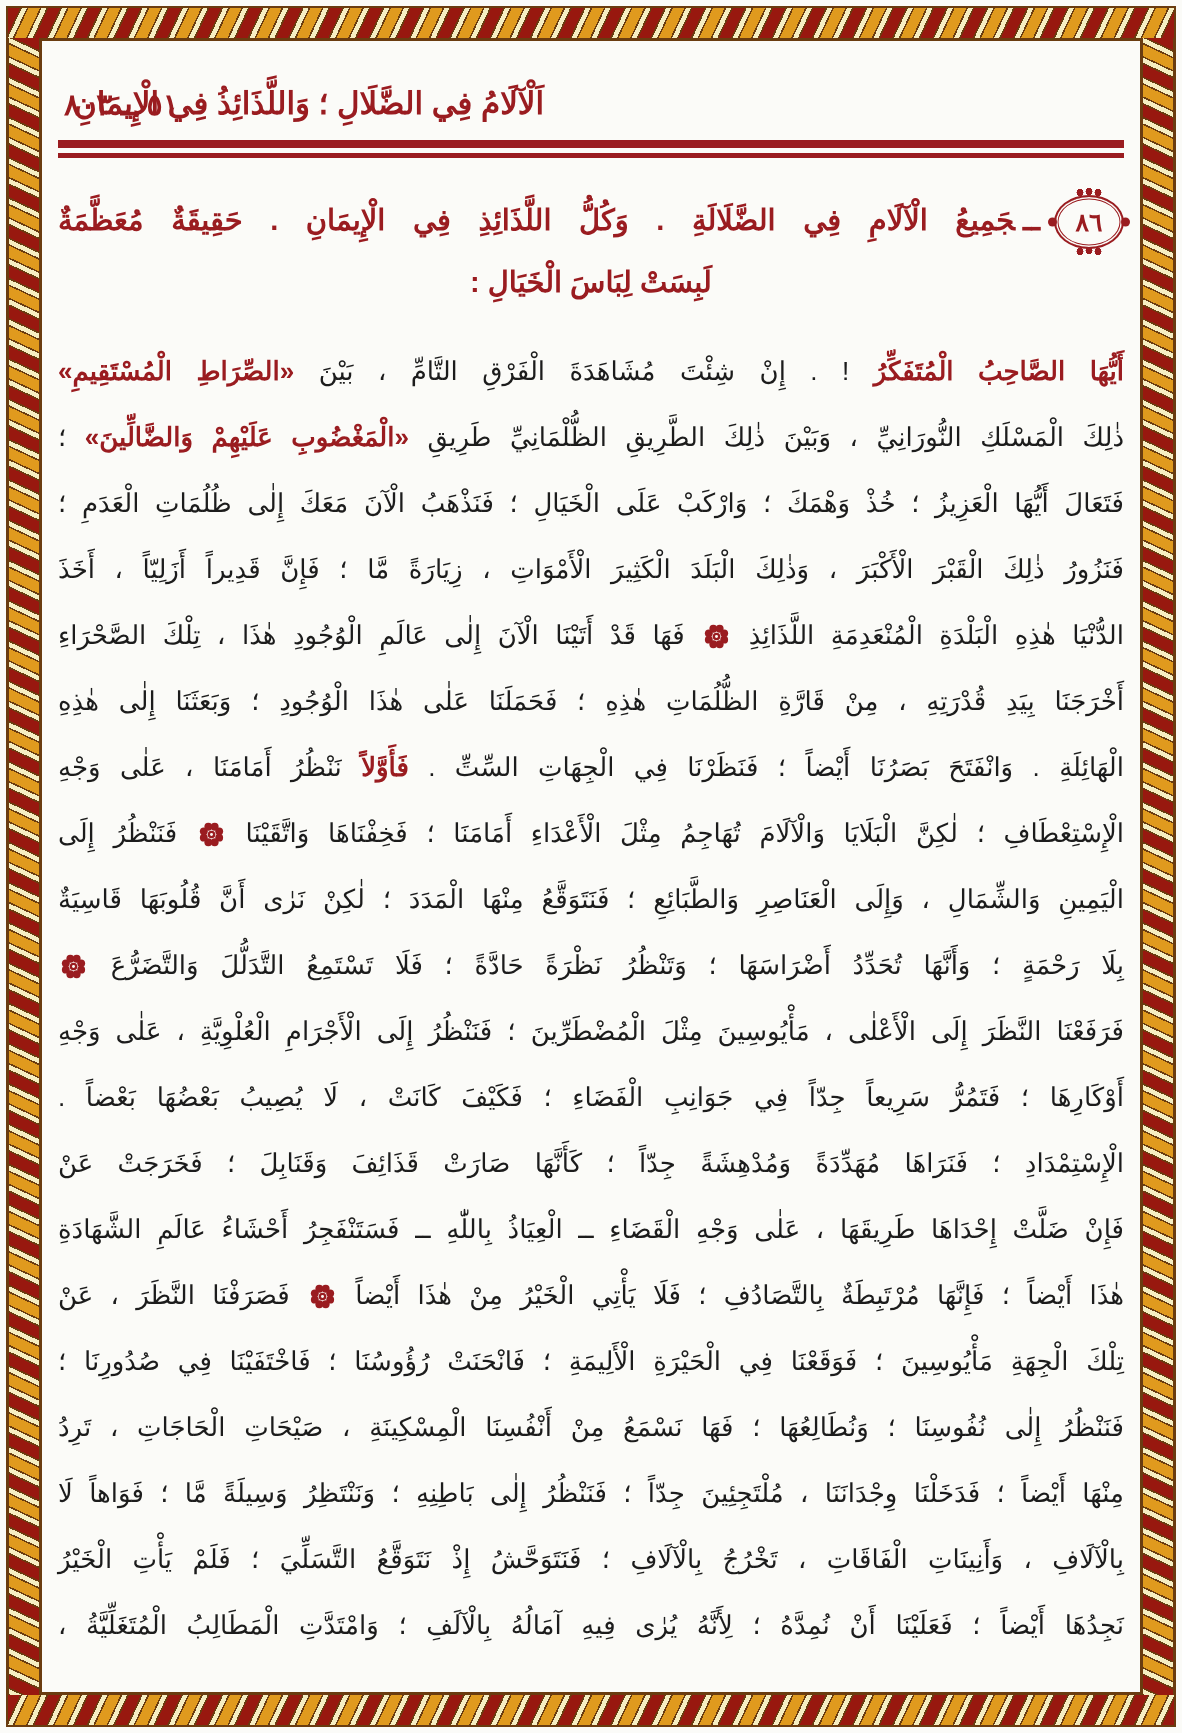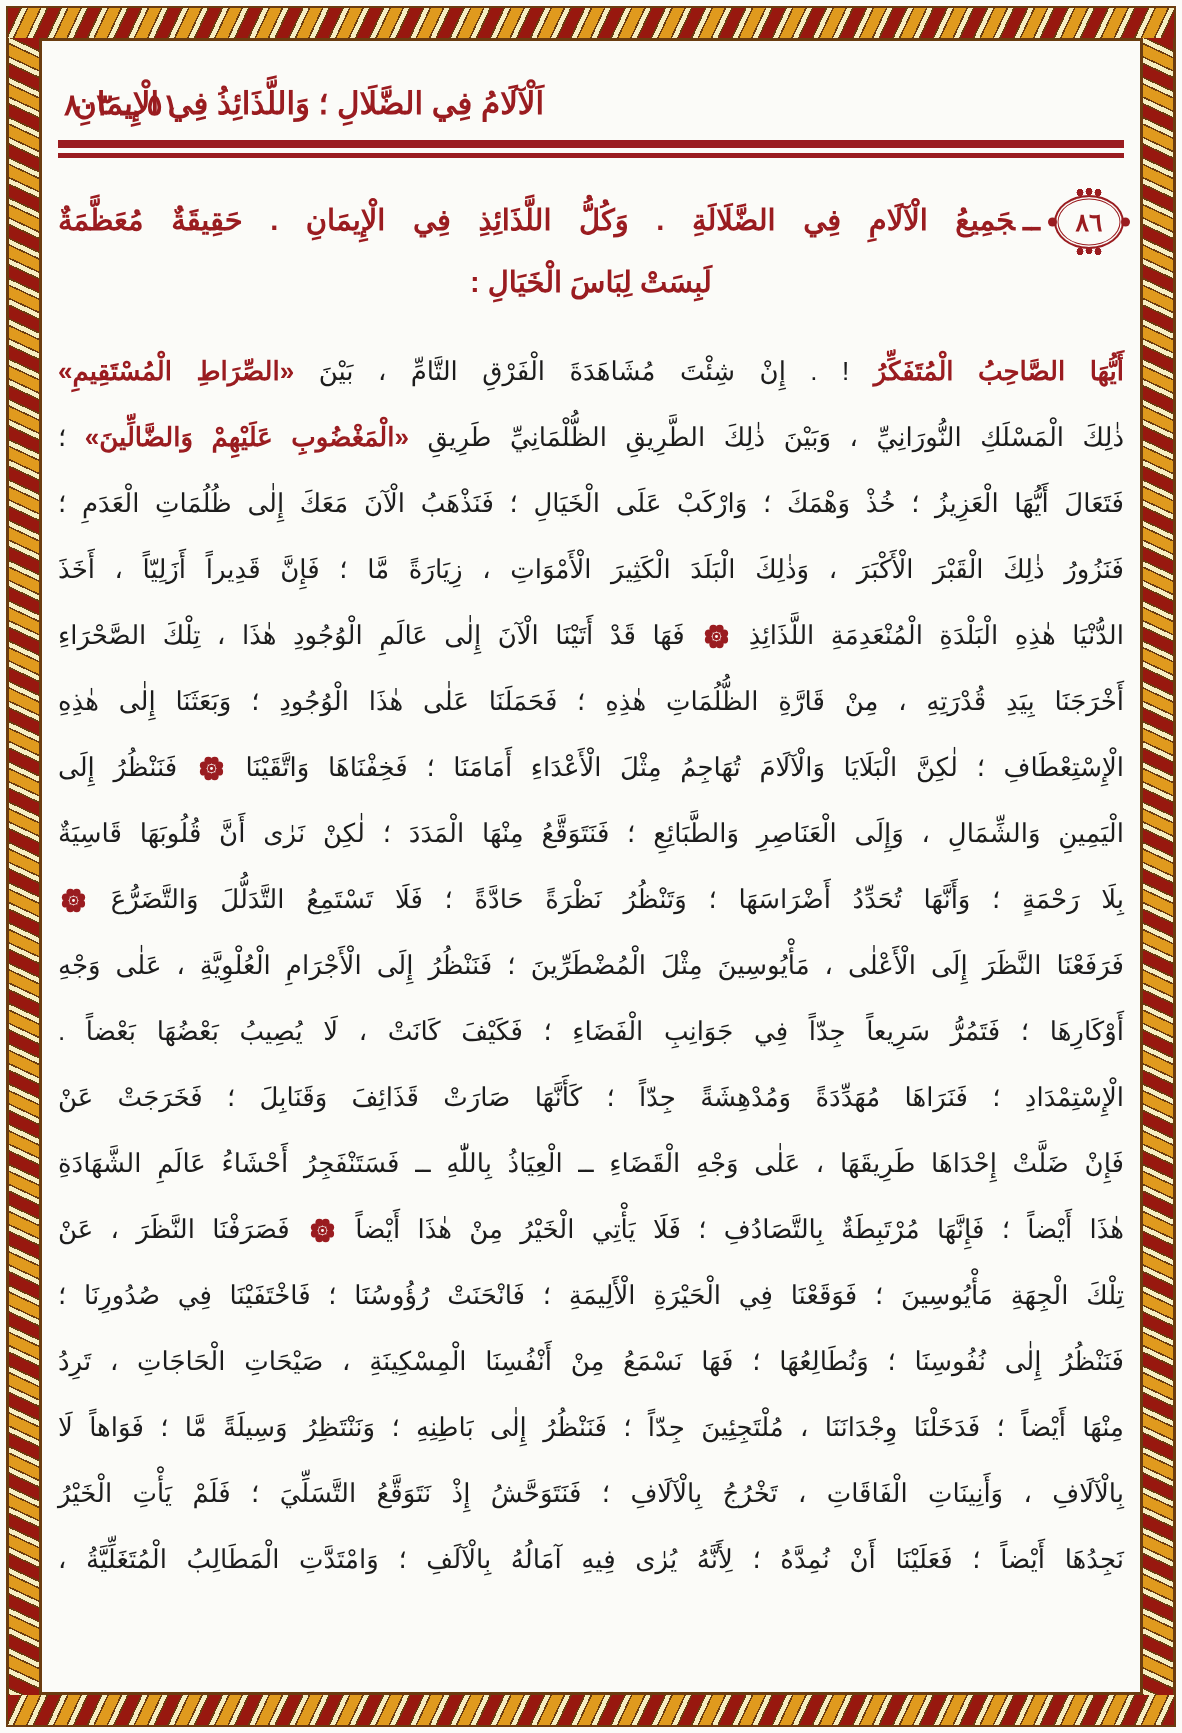--- a/index.html
+++ b/index.html
@@ -142,20 +142,21 @@
               <circle cx="9.17" cy="18.84" r="3.5" fill="#9a1c20"></circle>
               <circle cx="5.16" cy="14.83" r="3.5" fill="#9a1c20"></circle>
               <circle cx="5.16" cy="9.17" r="3.5" fill="#9a1c20"></circle>
               <circle cx="9.17" cy="5.16" r="3.5" fill="#9a1c20"></circle>
               <circle cx="14.83" cy="5.16" r="3.5" fill="#9a1c20"></circle>
               <circle cx="18.84" cy="9.17" r="3.5" fill="#9a1c20"></circle>
               <circle cx="12" cy="12" r="3.4" fill="#9a1c20"></circle>
               <circle cx="12" cy="12" r="1.3" fill="#fbfbf8"></circle>
             </svg></span><span class="blk"> فَهَا قَدْ أَتَيْنَا الْآنَ إِلٰى عَالَمِ الْوُجُودِ هٰذَا ، تِلْكَ الصَّحْرَاءِ</span></div>
         <div class="bline"><span class="blk">أَخْرَجَنَا بِيَدِ قُدْرَتِهِ ، مِنْ قَارَّةِ الظُّلُمَاتِ هٰذِهِ ؛ فَحَمَلَنَا عَلٰى هٰذَا الْوُجُودِ ؛ وَبَعَثَنَا إِلٰى هٰذِهِ</span></div>
+        <div class="bline"><span class="blk">الْهَائِلَةِ . وَانْفَتَحَ بَصَرُنَا أَيْضاً ؛ فَنَظَرْنَا فِي الْجِهَاتِ السِّتِّ . </span><span class="red">فَأَوَّلاً</span><span class="blk"> نَنْظُرُ أَمَامَنَا ، عَلٰى وَجْهِ</span></div>
         <div class="bline"><span class="blk">الْإِسْتِعْطَافِ ؛ لٰكِنَّ الْبَلَايَا وَالْآلَامَ تُهَاجِمُ مِثْلَ الْأَعْدَاءِ أَمَامَنَا ؛ فَخِفْنَاهَا وَاتَّقَيْنَا </span><span class="ros"><svg viewBox="0 0 24 24" width="27" height="27">
               <circle cx="18.84" cy="14.83" r="3.5" fill="#9a1c20"></circle>
               <circle cx="14.83" cy="18.84" r="3.5" fill="#9a1c20"></circle>
               <circle cx="9.17" cy="18.84" r="3.5" fill="#9a1c20"></circle>
               <circle cx="5.16" cy="14.83" r="3.5" fill="#9a1c20"></circle>
               <circle cx="5.16" cy="9.17" r="3.5" fill="#9a1c20"></circle>
               <circle cx="9.17" cy="5.16" r="3.5" fill="#9a1c20"></circle>
               <circle cx="14.83" cy="5.16" r="3.5" fill="#9a1c20"></circle>
               <circle cx="18.84" cy="9.17" r="3.5" fill="#9a1c20"></circle>
               <circle cx="12" cy="12" r="3.4" fill="#9a1c20"></circle>

